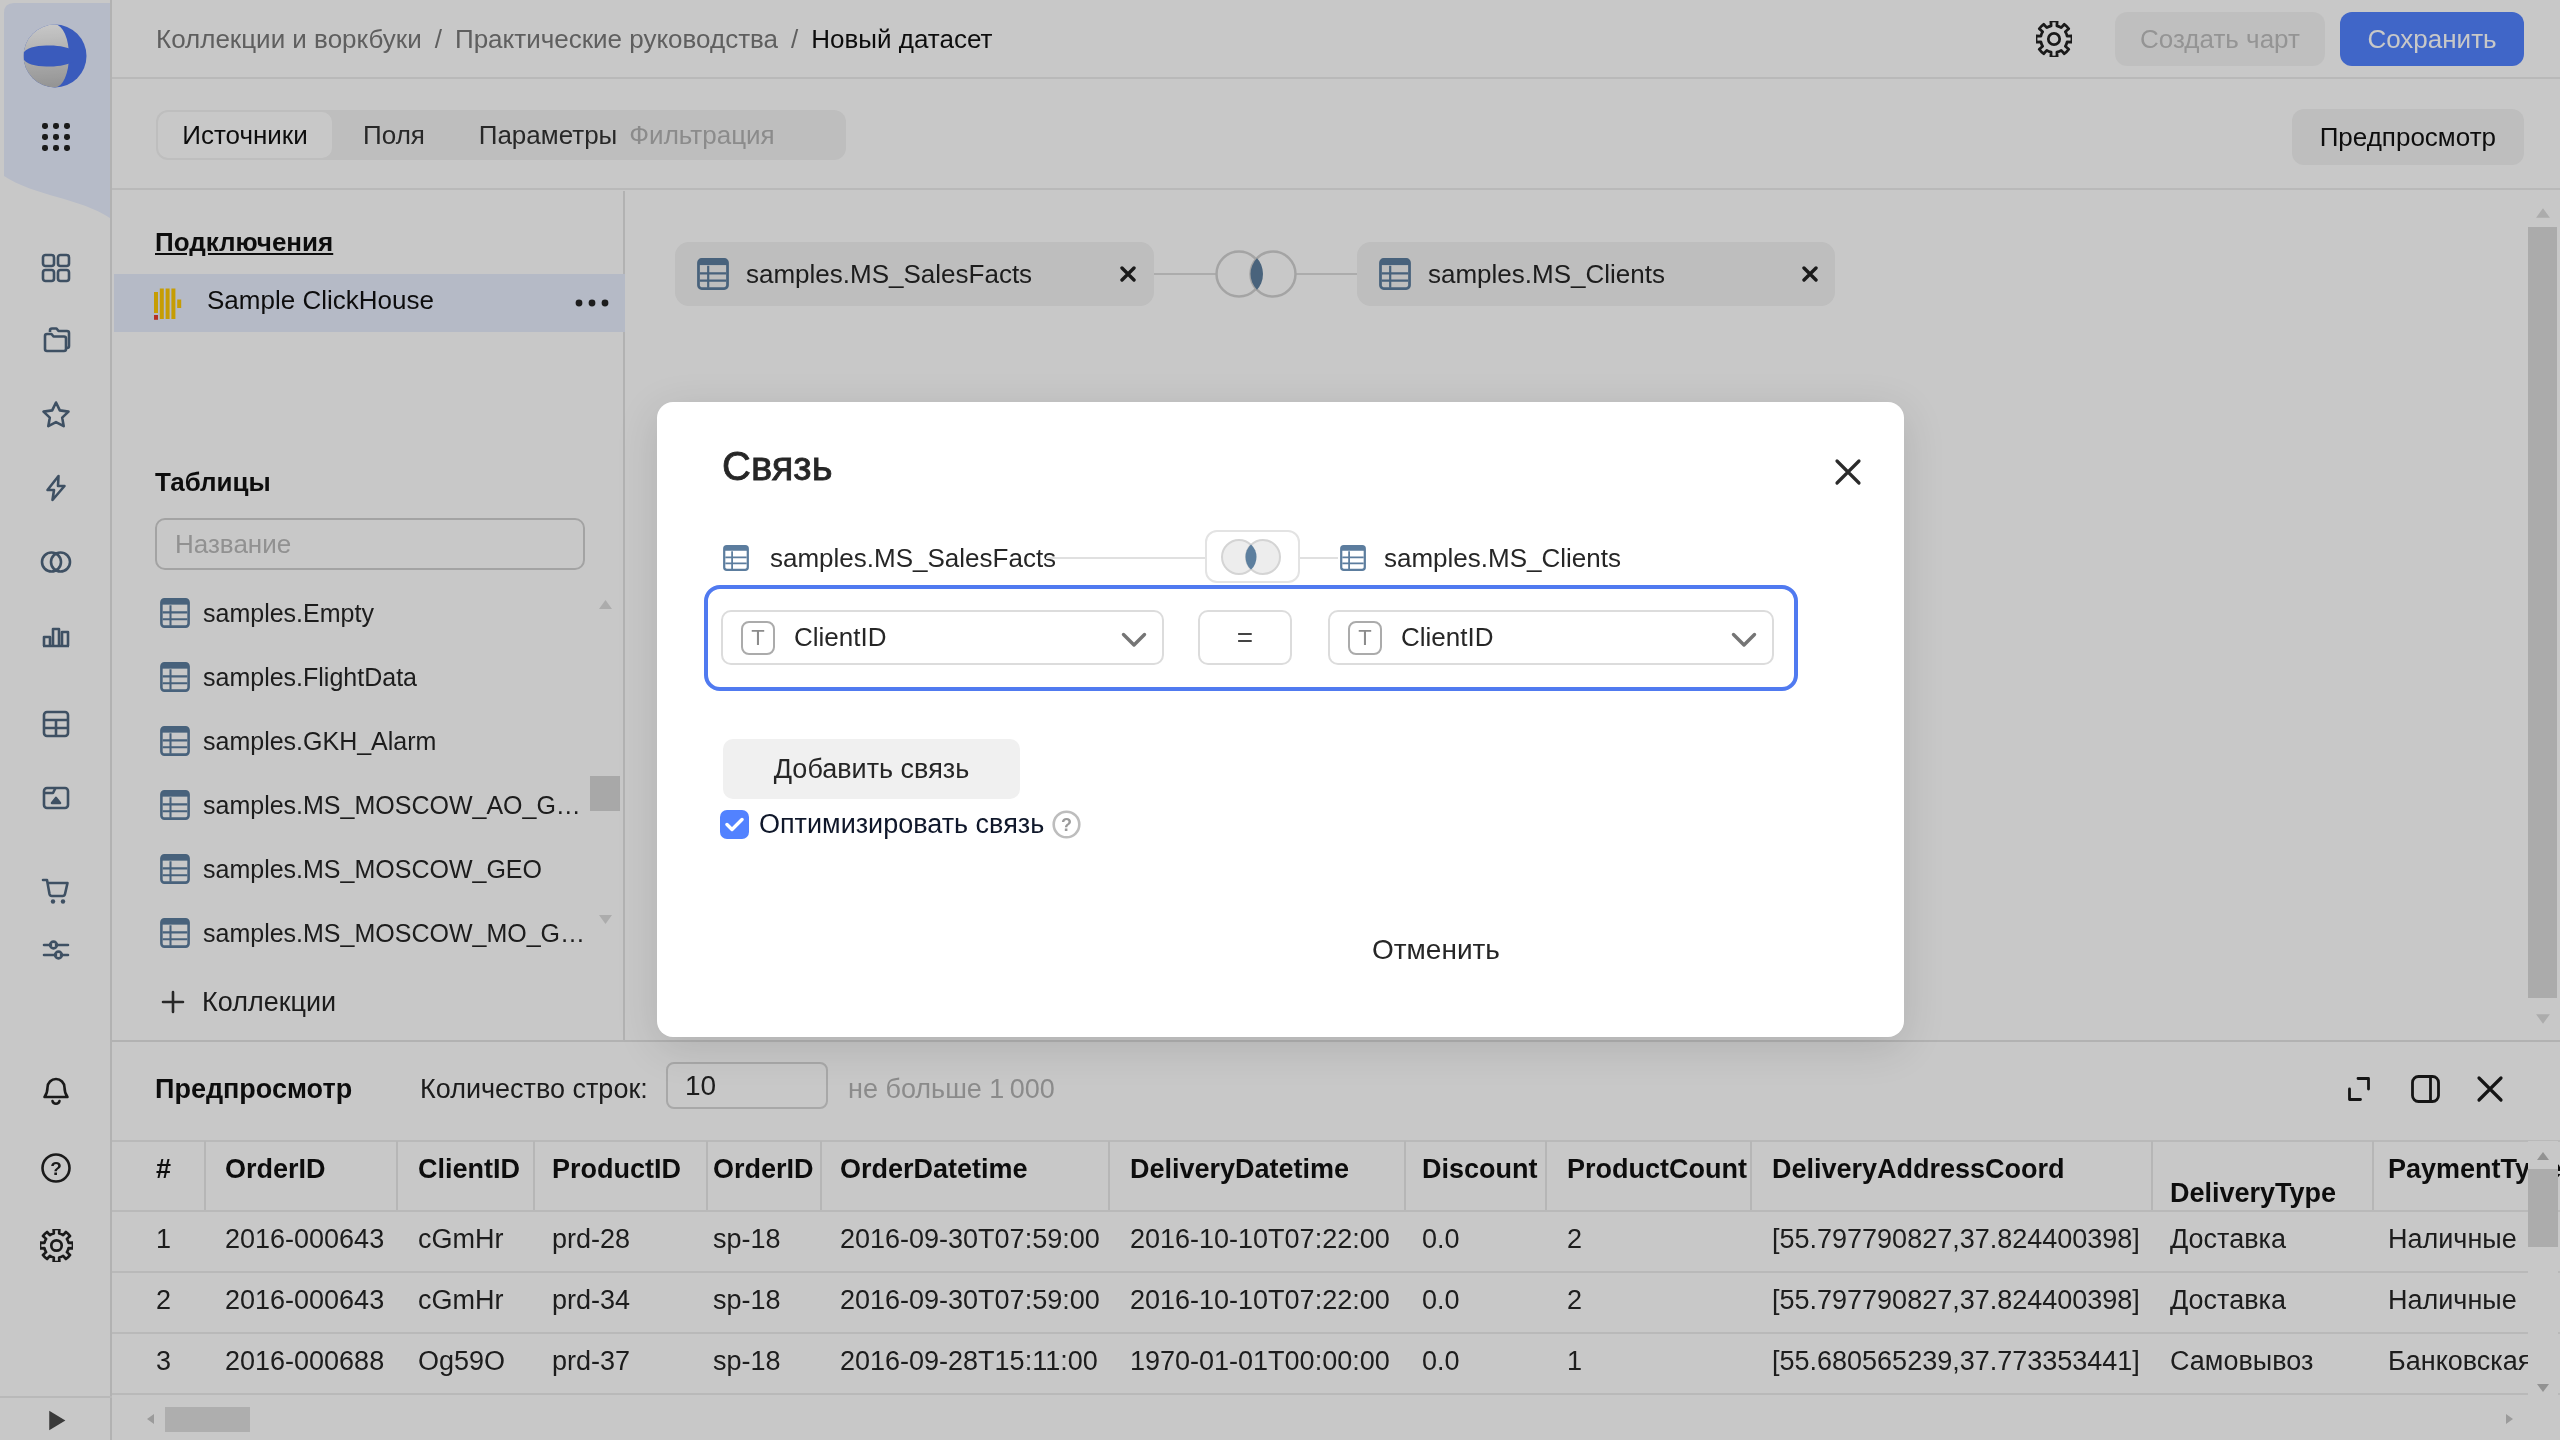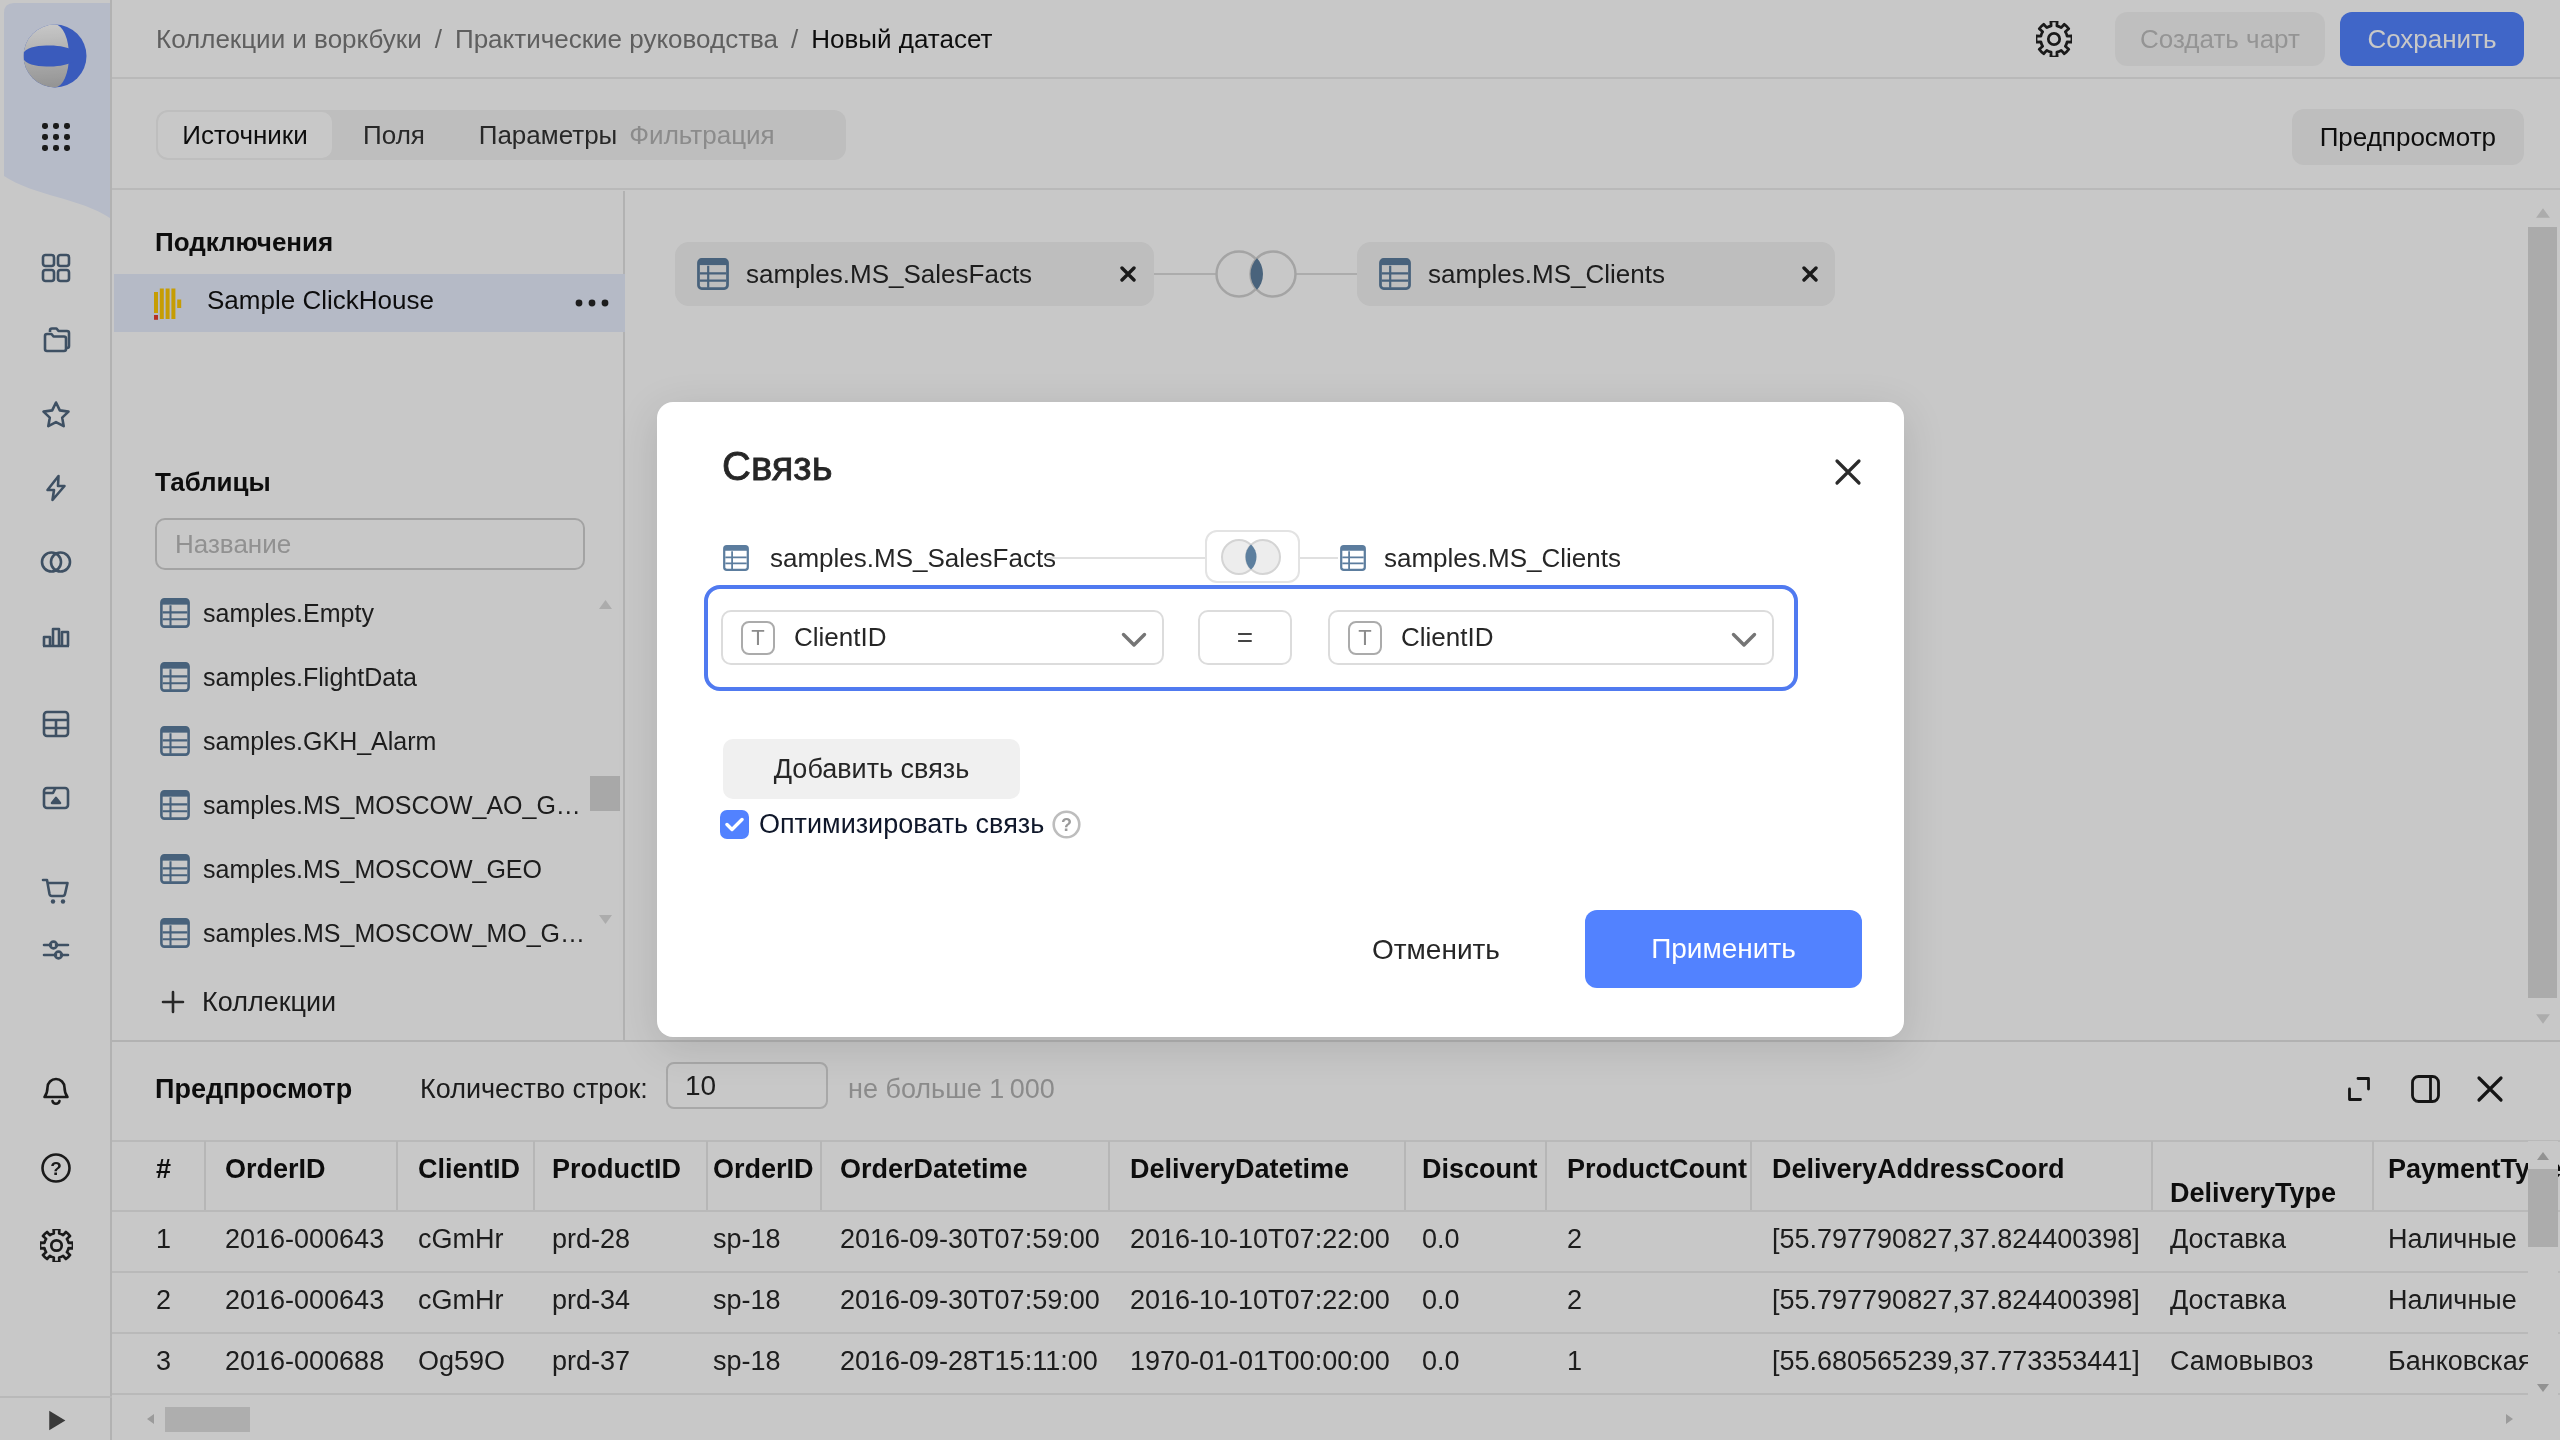--- a/index.html
+++ b/index.html
@@ -78,21 +78,21 @@
       <div class="abs" style="left:2px; top:2px; width:174px; height:46px; background:#fff; border-radius:10px;"></div>
       <div class="tabtxt" style="left:89px; color:#111;">Источники</div>
       <div class="tabtxt" style="left:238px;">Поля</div>
       <div class="tabtxt" style="left:392px;">Параметры</div>
       <div class="tabtxt" style="left:546px; color:#b2b2b2;">Фильтрация</div>
     </div>
     <div id="previewbtn">Предпросмотр</div>
   </div>
 
   <div id="lpanel">
-    <div class="lhead" style="top:36px;">Подключения</div>
+    <div class="lhead" style="top:36px;text-decoration:underline;">Подключения</div>
     <div id="connrow">
       <svg class="abs" style="left:39px; top:13px;" width="29" height="34" viewBox="0 0 29 34">
         <g fill="#fdc805">
           <rect x="1" y="5" width="4" height="21"></rect>
           <rect x="6.8" y="1.5" width="4" height="30.5"></rect>
           <rect x="12.6" y="1.5" width="4" height="30.5"></rect>
           <rect x="18.4" y="1.5" width="4" height="30.5"></rect>
           <rect x="24.2" y="12.5" width="4" height="8.5"></rect>
         </g>
         <rect x="1" y="28" width="4" height="4.8" fill="#e83c2e"></rect>
@@ -480,14 +480,13 @@
         <path d="M2 7.5 L7 12.5 L17 2.5"></path>
       </svg>
     </div>
     <div class="abs" style="left:102px; top:407px; font-size:27px; color:#0f172a;">Оптимизировать связь</div>
     <svg class="abs" style="left:395px; top:408px;" width="29" height="29" viewBox="0 0 29 29">
       <circle cx="14.5" cy="14.5" r="12.8" fill="none" stroke="#bdbdbd" stroke-width="2.6"></circle>
       <text x="14.5" y="20.5" font-size="18" font-weight="bold" fill="#9a9a9a" text-anchor="middle" font-family="Liberation Sans">?</text>
     </svg>
 
     <div class="abs" style="left:689px; top:528px; width:180px; height:40px; display:flex; align-items:center; justify-content:center; font-size:28px; color:#262626;">Отменить</div>
-    <div class="abs" style="left:928px; top:508px; width:277px; height:78px; background:#5282ff; border-radius:12px; display:flex; align-items:center; justify-content:center; font-size:28px; color:#fff;">Применить</div>
   </div>
 
 </body></html>

